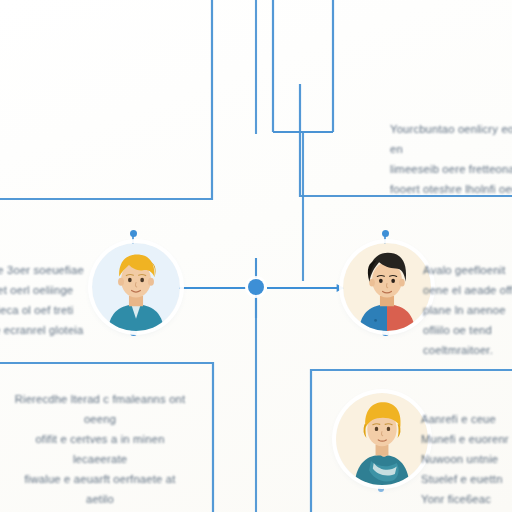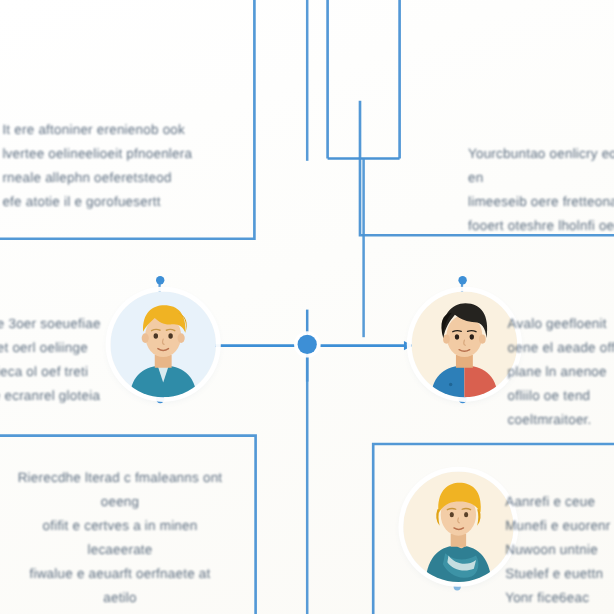--- a/index.html
+++ b/index.html
@@ -202,24 +202,20 @@
       <ellipse cx="44" cy="39" rx="1.9" ry="2.4" fill="#5a4129"></ellipse>
       <ellipse cx="57" cy="39" rx="1.9" ry="2.4" fill="#5a4129"></ellipse>
       <path d="M40,34.5 q4,-2 7.6,-0.4" stroke="#c9963f" stroke-width="1.2" fill="none" stroke-linecap="round"></path>
       <path d="M53.4,34.1 q3.8,-1.6 7.6,0.4" stroke="#c9963f" stroke-width="1.2" fill="none" stroke-linecap="round"></path>
       <path d="M50,42 q-1.4,3.6 0.8,4.4" stroke="#d9a97e" stroke-width="1.1" fill="none" stroke-linecap="round"></path>
       <path d="M46,51 q4.4,2.8 8.6,0" stroke="#b9724f" stroke-width="1.3" fill="none" stroke-linecap="round"></path>
     </svg>
   </div>
 
 
-  <div class="textblock tb-left" style="left:2px; top:100px; width:165px;">It ere aftoniner erenienob ook
-lvertee oelineelioeit pfnoenlera
-rneale allephn oeferetsteod
-efe atotie il e gorofuesertt</div>
 
   <div class="textblock tb-left" style="left:390px; top:120px; width:140px;">Yourcbuntao oenlicry eol en
 limeeseib oere fretteonar
 fooert oteshre lholnfi oediff</div>
 
   <div class="textblock tb-left" style="left:-6px; top:261px; width:100px;">te 3oer soeuefiae
 fet oerl oeliinge
 fieca ol oef treti
 e ecranrel gloteia</div>
 

